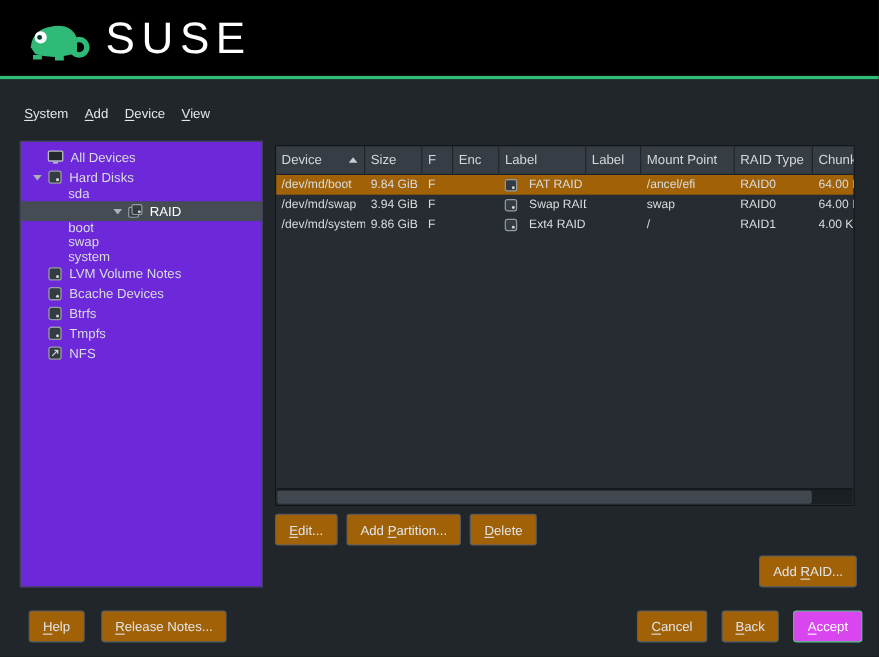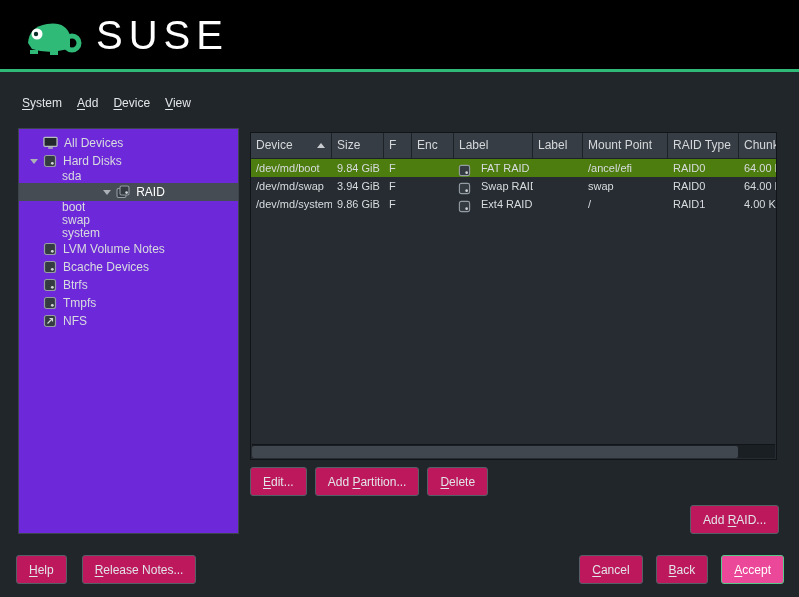--- a/index.html
+++ b/index.html
@@ -33,37 +33,37 @@
   .tablewrap{position:absolute;left:250px;top:132px;width:527px;height:328px;
              background:#262c32;border:1px solid #11151a;box-sizing:border-box;overflow:hidden;}
   .thead{display:flex;height:26px;}
   .th{background:#373d44;border-right:1px solid #1d2227;border-bottom:1px solid #1d2227;
       box-sizing:border-box;padding:0 5px;line-height:25px;color:#d4d8db;position:relative;
       white-space:nowrap;overflow:hidden;flex:none;}
   .sort-up{position:absolute;right:6px;top:10px;width:0;height:0;
            border-left:4px solid transparent;border-right:4px solid transparent;
            border-bottom:5px solid #c9cdd1;}
   .trow{display:flex;height:18px;font-size:11px;}
-  .trow.selected{background:#4d7c0f;}
+  .trow.selected{background:#a16207;}
   .td{box-sizing:border-box;padding:0 5px;line-height:18px;white-space:nowrap;overflow:hidden;flex:none;}
-  .td.type{display:flex;align-items:flex-end;gap:4px;padding-left:4px;}
+  .td.type{display:flex;align-items:center;gap:4px;padding-left:4px;}
   .c0{width:81px}.c1{width:52px}.c2{width:28px}.c3{width:42px}.c4{width:79px}
   .c5{width:50px}.c6{width:85px}.c7{width:71px}.c8{width:60px}
   .hscroll{position:absolute;left:1px;right:1px;bottom:1px;height:13px;background:#1a1f24;
            border-top:1px solid #11151a;}
   .hthumb{position:absolute;left:0;top:1px;bottom:0;width:486px;background:#40474f;border-radius:2px;}
 
   
-  .btn{background:#be185d;border:1px solid #565e66;border-radius:3px;color:#e2e5e8;
+  .btn{background:#a16207;border:1px solid #565e66;border-radius:3px;color:#e2e5e8;
        font-size:12px;font-family:inherit;padding:6px 12px;height:29px;box-sizing:border-box;
        white-space:nowrap;cursor:default;}
-  .btn.primary{background:#ec4899;border-color:#57c88a;color:#fff;}
+  .btn.primary{background:#d946ef;border-color:#57c88a;color:#fff;}
   .table-actions{position:absolute;left:250px;top:467px;display:flex;gap:8px;}
   .addraid{position:absolute;left:690px;top:505px;}
-  .footer-left{position:absolute;left:4px;top:555px;display:flex;gap:15px;padding-left:12px;}
+  .footer-left{position:absolute;left:14px;top:555px;display:flex;gap:15px;padding-left:12px;}
   .footer-right{position:absolute;right:15px;top:555px;display:flex;gap:13px;}
 </style>
 </head>
 <body>
 
 <div class="app">
 
   <div class="hdr">
     <div class="logo">
       <svg width="64" height="46" viewBox="0 0 64 46">

